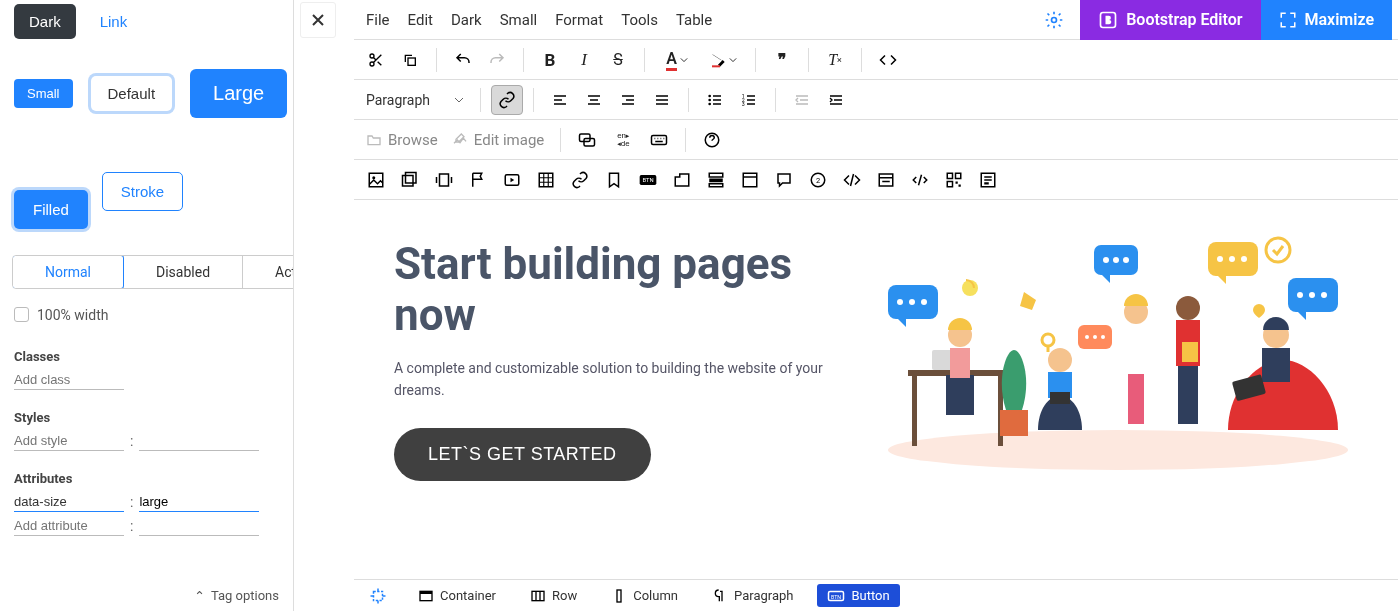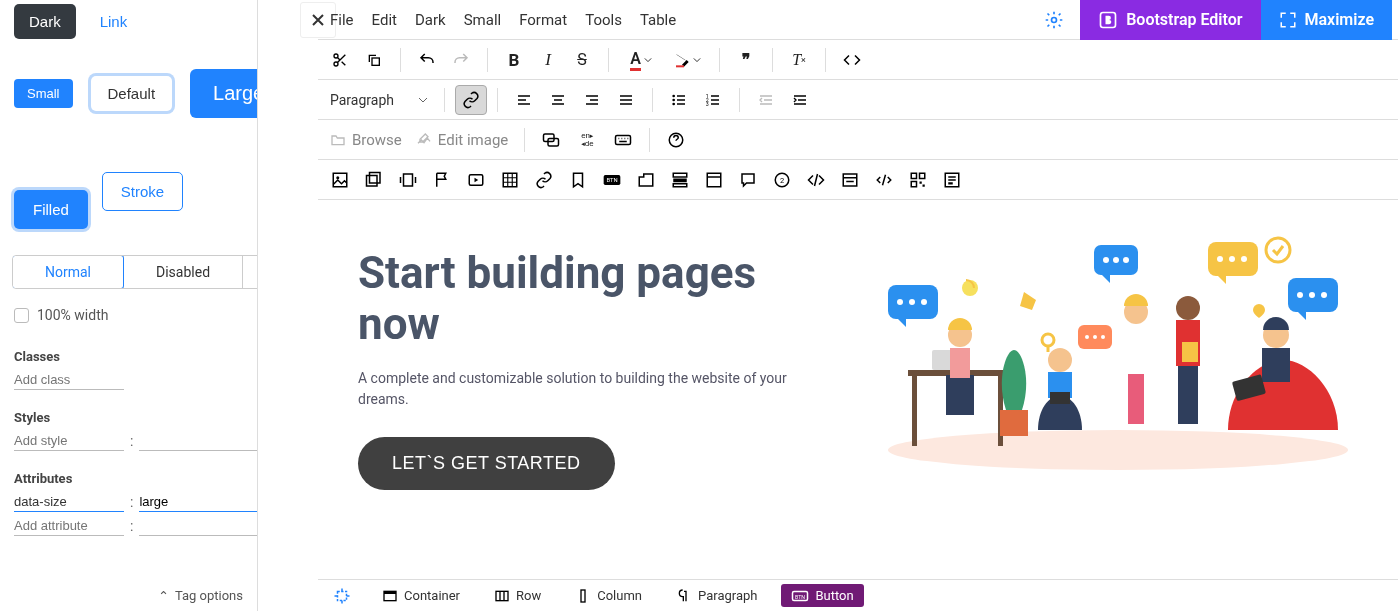--- a/index.html
+++ b/index.html
@@ -35,21 +35,21 @@
   position: absolute; top: 6px; right: -28px;
   width: 36px; height: 36px;
   display: flex; align-items: center; justify-content: center;
   background: #fff; border:1px solid #eee; border-radius:3px;
 }
 
 .state-tabs { display:flex; margin: 18px 12px 10px; border:1px solid #ccc; border-radius:4px; overflow:hidden; width: fit-content;}
 .state-tab { padding:8px 32px; font-size:14px; cursor:pointer; }
 .state-tab + .state-tab { border-left:1px solid #ccc; }
 .state-tab.active { color:#2083fe; border:1px solid #2083fe; border-radius:3px; margin:-1px; z-index:1; position:relative; background:#fff;}
-.chk-row { display:flex; align-items:center; gap:8px; padding: 8px 14px; color:#555; }
+.chk-row { display:flex; align-items:flex-start; gap:8px; padding: 8px 14px; color:#555; }
 .chk { width:15px; height:15px; border:1px solid #bbb; border-radius:3px; }
 .section-label { font-weight:700; font-size:13px; color:#444; padding: 18px 14px 4px; }
 .prop-row { display:flex; align-items:center; padding: 2px 14px; gap:6px;}
 .prop-input { border:none; border-bottom:1px solid #bbb; padding:2px 0; font-size:13px; color:#888; width:110px; background:transparent;}
 .prop-input.filled { color:#333; border-bottom:1px solid #2083fe;}
 .prop-sep { color:#666; }
 .prop-val { border:none; border-bottom:1px solid #2083fe; padding:2px 0; font-size:13px; width:120px; background:transparent;}
 .tag-opts { position:absolute; bottom:8px; right:14px; font-size:13px; color:#555; display:flex; align-items:center; gap:6px; cursor:pointer;}
 .chev { display:inline-block; transform: rotate(180deg); }
 
@@ -71,30 +71,30 @@
 .toolbar { display:flex; align-items:center; height:40px; border-bottom:1px solid #ddd; padding:0 6px; gap:2px;}
 .sep { width:1px; height:24px; background:#ddd; margin:0 8px;}
 .tool { width:32px; height:30px; display:flex; align-items:center; justify-content:center; font-size:16px; color:#222; border-radius:4px; cursor:pointer;}
 .tool.active { background:#d9d9d9; border:1px solid #aaa;}
 .tool.disabled { color:#bbb; cursor:default;}
 .dropdown-para { display:flex; align-items:center; gap:10px; width:110px; padding:2px 6px; cursor:pointer;}
 .toolbar-label { color:#888; font-size:15px;}
 .lang-badge { font-size:8px; line-height:8px; text-align:left; }
 
 .canvas { flex:1; overflow:auto; background:#fff; position:relative; padding: 20px 30px;}
-.hero { display:flex; gap:60px; align-items:flex-end; padding:10px;}
+.hero { display:flex; gap:24px; align-items:center; padding:10px;}
 .hero-left { flex:0 0 460px;}
 .hero-title { font-size:44px; color:#4a5568; line-height:1.15; margin-bottom:18px;}
 .hero-sub { font-size:14px; color:#556; line-height:1.55; margin-bottom:26px;}
 .cta { background:#404040; color:#fff; border:none; border-radius:40px; padding:16px 34px; font-size:18px; letter-spacing:0.5px; cursor:pointer;}
 .hero-right { flex:1; position:relative; height:260px;}
 
 .crumbbar { height:32px; border-top:1px solid #ddd; display:flex; align-items:center; gap:14px; padding:0 8px;}
 .crumb { display:flex; align-items:center; gap:6px; font-size:13px; padding:4px 10px; cursor:pointer; border-radius:3px;}
-.crumb.active { background:#701a75; color:#fff;}
+.crumb.active { background:#1d4ed8; color:#fff;}
 svg { display:block; }
 </style>
 </head>
 <body>
 
 <div class="sidebar">
   <div class="pill-row pill-row-dark">
     <button class="btn btn-dark">Dark</button>
     <button class="btn btn-link">Link</button>
   </div>

